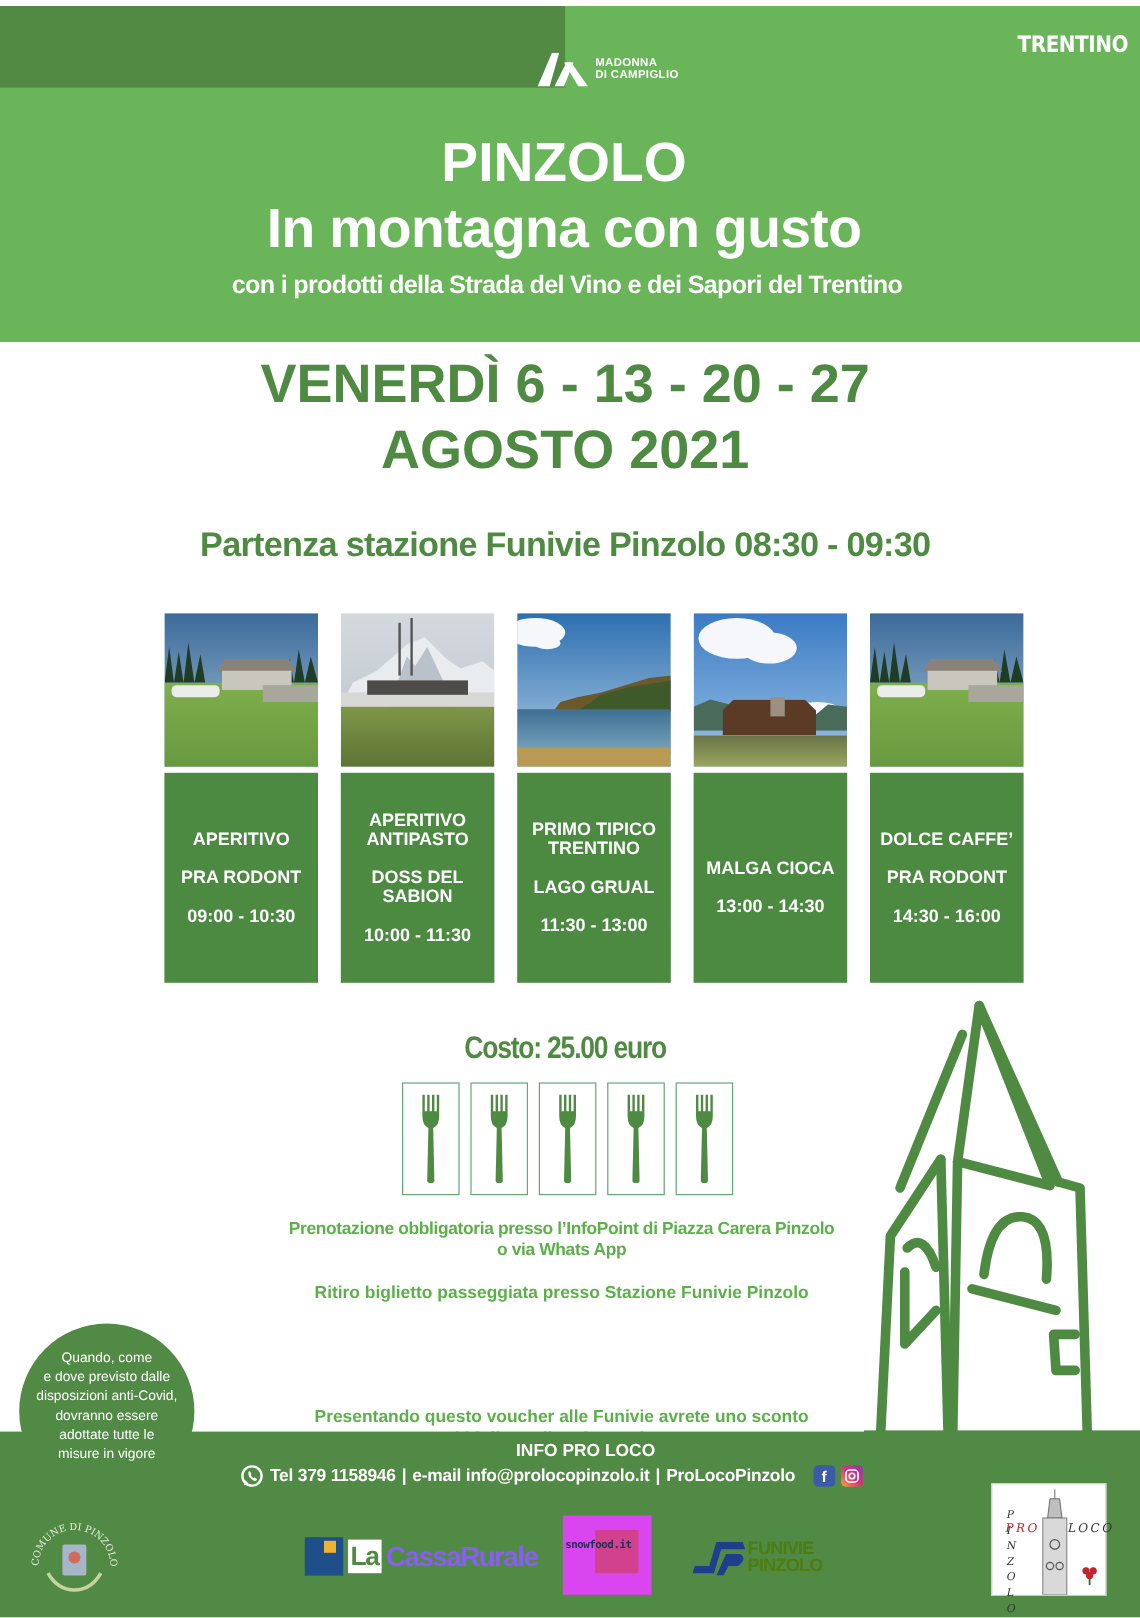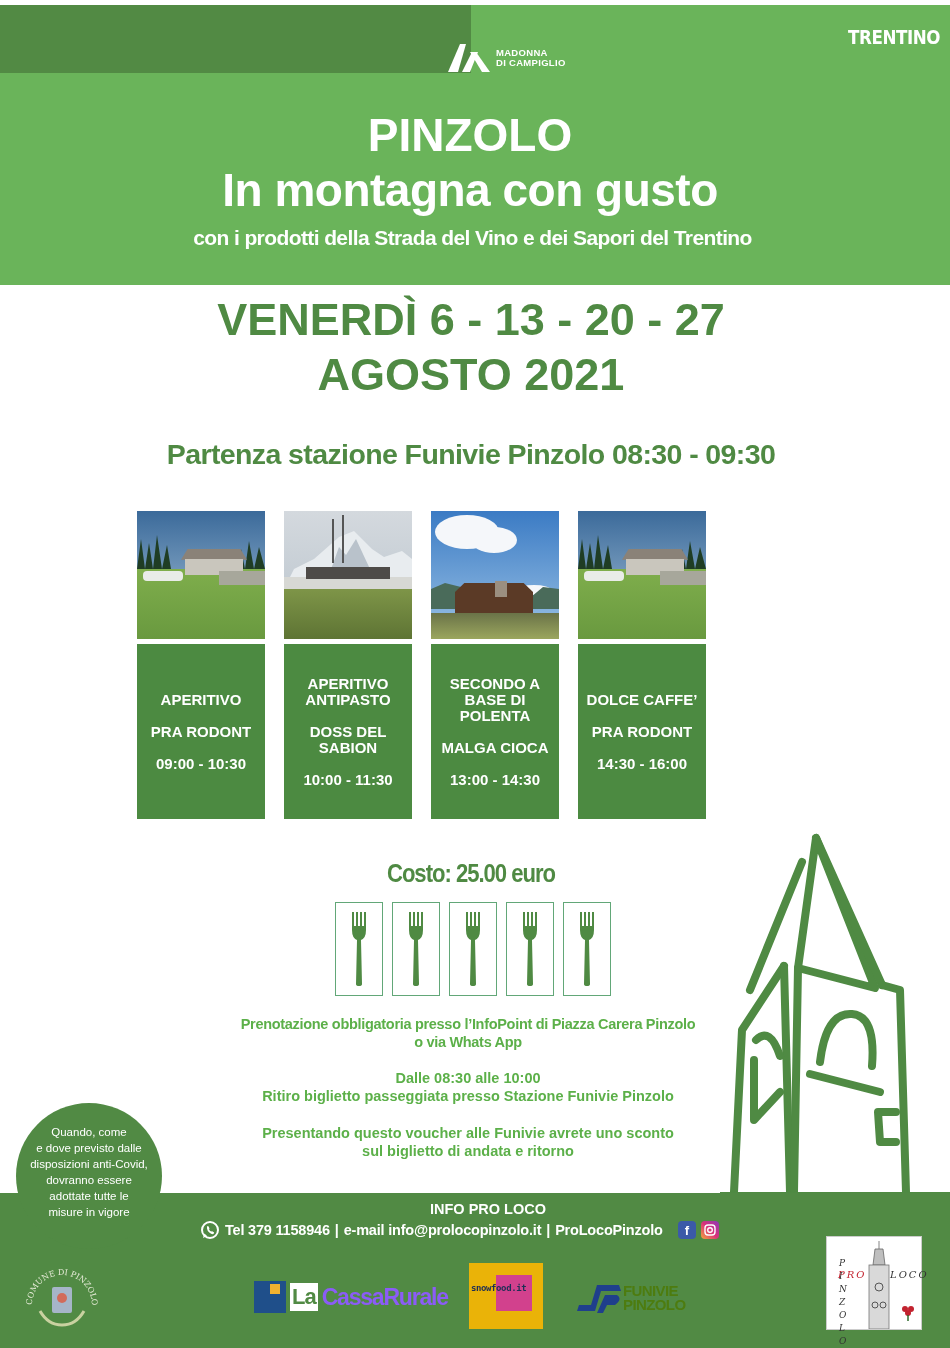--- a/index.html
+++ b/index.html
@@ -41,41 +41,41 @@
 
   
   #cost { left: 0; top: 858px; width: 942px; text-align: center; color: #4f8a43; font-weight: bold; font-size: 26px; letter-spacing: -1.2px; transform: scaleX(0.85); }
   #forks { left: 335px; top: 902px; display: flex; gap: 9px; }
   .fork-box { width: 48px; height: 94px; border: 1.5px solid #62a778; display: flex; align-items: center; justify-content: center; }
 
   
   .info { left: 0; width: 936px; text-align: center; color: #5cb049; font-weight: bold; font-size: 14.5px; line-height: 18px; }
   #info-booking { top: 1015px; letter-spacing: -0.3px; }
   #info-pickup { top: 1069px; }
-  #info-voucher { top: 1124px; }
+  #info-voucher { top: 1172px; }
 
   
   #church { left: 720px; top: 830px; }
 
   
   #footer { left: 0; top: 1193px; width: 950px; height: 155px; background: #518a44; }
   #covid-bubble { left: 16px; top: 1103px; width: 146px; height: 146px; border-radius: 50%; background: #518a44; }
   #covid-text { left: 14px; top: 1124px; width: 150px; text-align: center; color: #fff; font-size: 11.5px; line-height: 16px; }
   #info-title { left: 0; top: 1201px; width: 976px; text-align: center; color: #fff; font-weight: bold; font-size: 14.5px; }
   #contact-row { left: 200px; top: 1220px; display: flex; align-items: center; gap: 5px; color: #fff; font-weight: bold; font-size: 14.5px; letter-spacing: -0.2px; white-space: nowrap; }
   .social { width: 18px; height: 18px; border-radius: 4px; display: inline-flex; align-items: center; justify-content: center; color: #fff; font-size: 13px; font-weight: bold; }
 
   
   #logo-comune { left: 24px; top: 1265px; }
   #logo-cassa { left: 254px; top: 1281px; display: flex; align-items: center; gap: 4px; }
   #cassa-sq { width: 32px; height: 32px; background: #1f4f8a; position: relative; }
   #cassa-sq::after { content: ""; position: absolute; left: 16px; top: 3px; width: 10px; height: 10px; background: #f2b230; }
   #cassa-la { background: #fff; color: #518a44; font-weight: bold; font-size: 22px; padding: 0 2px; line-height: 28px; letter-spacing: -1px; }
   #cassa-rest { color: #8b5cf6; font-weight: bold; font-size: 23px; letter-spacing: -1.2px; }
-  #logo-snow { left: 469px; top: 1263px; width: 74px; height: 66px; background: #eab308; }
+  #logo-snow { left: 469px; top: 1263px; width: 74px; height: 66px; background: #d946ef; }
   #snow-pink { position: absolute; left: 27px; top: 12px; width: 36px; height: 36px; background: #d2418d; }
   #snow-text { position: absolute; left: 2px; top: 20px; font-family: "DejaVu Sans Mono", monospace; font-size: 9px; font-weight: bold; color: #1e2f55; letter-spacing: -0.4px; }
   #logo-funivie { left: 577px; top: 1283px; display: flex; align-items: center; gap: 2px; }
   #funivie-text { color: #4d7c0f; font-weight: bold; font-size: 15px; line-height: 14px; letter-spacing: -0.6px; }
   #logo-proloco { left: 826px; top: 1236px; width: 96px; height: 94px; background: #fff; border: 1px solid #ccc; }
   #proloco-title { position: absolute; left: 11px; top: 8px; font-family: "DejaVu Serif", serif; font-style: italic; font-size: 10px; letter-spacing: 2px; color: #333; margin-top: 24px; }
   #proloco-title .p { color: #c2232f; }
   #proloco-title .loco { position: absolute; left: 52px; top: 0; }
   #proloco-vert { position: absolute; left: 12px; top: 20px; font-family: "DejaVu Serif", serif; font-style: italic; font-size: 9px; line-height: 13px; color: #333; width: 8px; }
 </style>
@@ -141,36 +141,53 @@
       <div class="house" style="left:22px;top:56px;width:84px;height:12px;background:#4e4b48;"></div>
       <div class="ground" style="top:78px;height:50px;background:linear-gradient(#7e9548,#5e7434);"></div>
     </div>
     <div class="stop-card">
       <div class="stop-course">APERITIVO ANTIPASTO</div>
       <div class="stop-place">DOSS DEL SABION</div>
       <div class="stop-time">10:00 - 11:30</div>
     </div>
   </div>
 
+  <div class="stop">
+    <div class="stop-photo">
+      <div class="sky" style="background:linear-gradient(#2d6fb0,#8ab2d6 70%);"></div>
+      <div class="cloud" style="left:-10px;top:4px;width:50px;height:24px;"></div>
+      <div class="cloud" style="left:14px;top:20px;width:22px;height:10px;"></div>
+      <svg class="trees" style="left:30px;top:52px" width="98" height="30" viewBox="0 0 98 30">
+          <path d="M0,30 L6,22 L20,18 L40,14 L60,8 L80,2 L98,0 L98,30Z" fill="#6a5a2a"></path>
+          <path d="M20,30 L40,16 L62,10 L98,4 L98,30Z" fill="#3f5a2a"></path>
+        </svg>
+      <div class="ground" style="top:80px;height:38px;background:linear-gradient(#3e6f94,#7aa6bd);"></div>
+      <div class="ground" style="top:112px;height:16px;background:#b89a55;"></div>
+    </div>
+    <div class="stop-card">
+      <div class="stop-course">PRIMO TIPICO TRENTINO</div>
+      <div class="stop-place">LAGO GRUAL</div>
+      <div class="stop-time">11:30 - 13:00</div>
+    </div>
+  </div>
 
   <div class="stop">
     <div class="stop-photo">
       <div class="sky" style="background:linear-gradient(#3b7bc4,#9cc3e6);"></div>
       <div class="cloud" style="left:4px;top:4px;width:64px;height:34px;"></div>
       <div class="cloud" style="left:40px;top:16px;width:46px;height:26px;"></div>
       <div class="cloud" style="left:86px;top:74px;width:34px;height:10px;"></div>
       <svg class="trees" style="left:0;top:68px" width="128" height="30" viewBox="0 0 128 30">
           <path d="M0,30 L0,10 L14,4 L30,8 L40,16 L100,18 L112,8 L128,10 L128,30Z" fill="#4a6b5a"></path>
         </svg>
       <div class="house" style="left:24px;top:72px;width:78px;height:30px;background:#5b3a26;clip-path:polygon(12% 0,88% 0,100% 30%,100% 100%,0 100%,0 30%);"></div>
       <div class="house" style="left:64px;top:70px;width:12px;height:16px;background:#9b8f80;"></div>
       <div class="ground" style="top:102px;height:26px;background:linear-gradient(#6a7348,#9ba65e);"></div>
     </div>
     <div class="stop-card">
-      <div class="stop-course">SECONDO A BASE DI POLENTA</div>
       <div class="stop-place">MALGA CIOCA</div>
       <div class="stop-time">13:00 - 14:30</div>
     </div>
   </div>
 
   <div class="stop">
     <div class="stop-photo">
       <div class="sky" style="background:linear-gradient(#3b6a9a,#6e94b8 45%);"></div>
       <svg class="trees" style="left:0;top:18px" width="128" height="40" viewBox="0 0 128 40">
           <path d="M0,40 L4,10 L8,40 L12,14 L16,40 L20,6 L25,40 L30,16 L34,40 L100,40 L104,20 L108,40 L112,12 L117,40 L122,18 L128,40Z" fill="#1f3d24"></path>
@@ -216,21 +233,20 @@
         <path d="M1,0 h2 v14 h2 v-14 h2 v14 h2 v-14 h2 v14 h2 v-14 h2 v18 q0,8 -5,10 l1,44 q0,2 -3,2 q-3,0 -3,-2 l1,-44 q-5,-2 -5,-10z" fill="#4f8a43"></path>
       </svg>
   </div>
 </div>
 
 <div id="info-booking" class="abs info">
   <div>Prenotazione obbligatoria presso l’InfoPoint di Piazza Carera Pinzolo</div>
   <div>o via Whats App</div>
 </div>
 <div id="info-pickup" class="abs info">
-  <div>Dalle 08:30 alle 10:00</div>
   <div>Ritiro biglietto passeggiata  presso Stazione Funivie Pinzolo</div>
 </div>
 <div id="info-voucher" class="abs info">
   <div>Presentando questo voucher alle Funivie avrete uno sconto</div>
   <div>sul biglietto di andata e ritorno</div>
 </div>
 
 <svg id="church" class="abs" width="230" height="370" viewBox="0 0 230 370">
   <g fill="none" stroke="#4f8a43" stroke-width="8" stroke-linecap="round" stroke-linejoin="round">
     <path d="M96,8 L78,138 L155,158 Z"></path>

